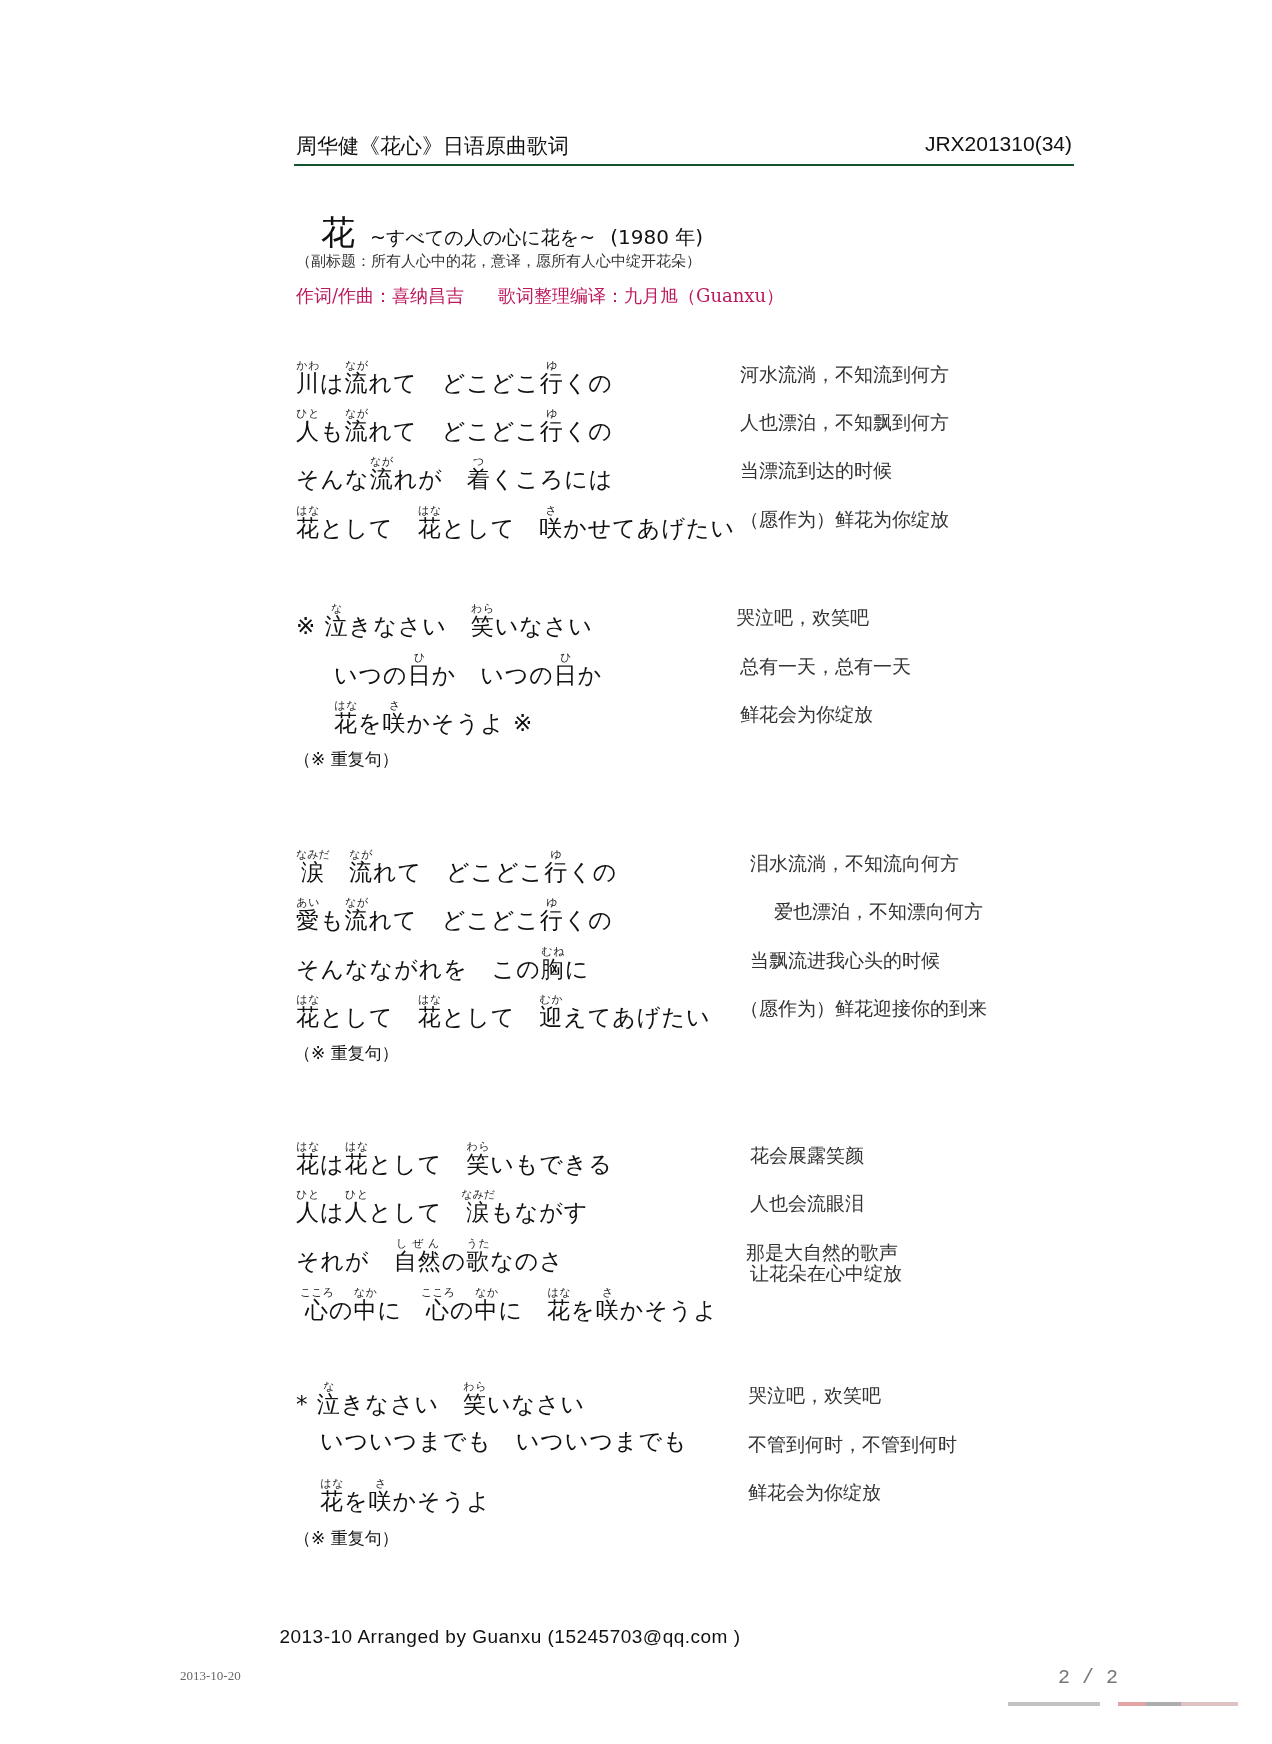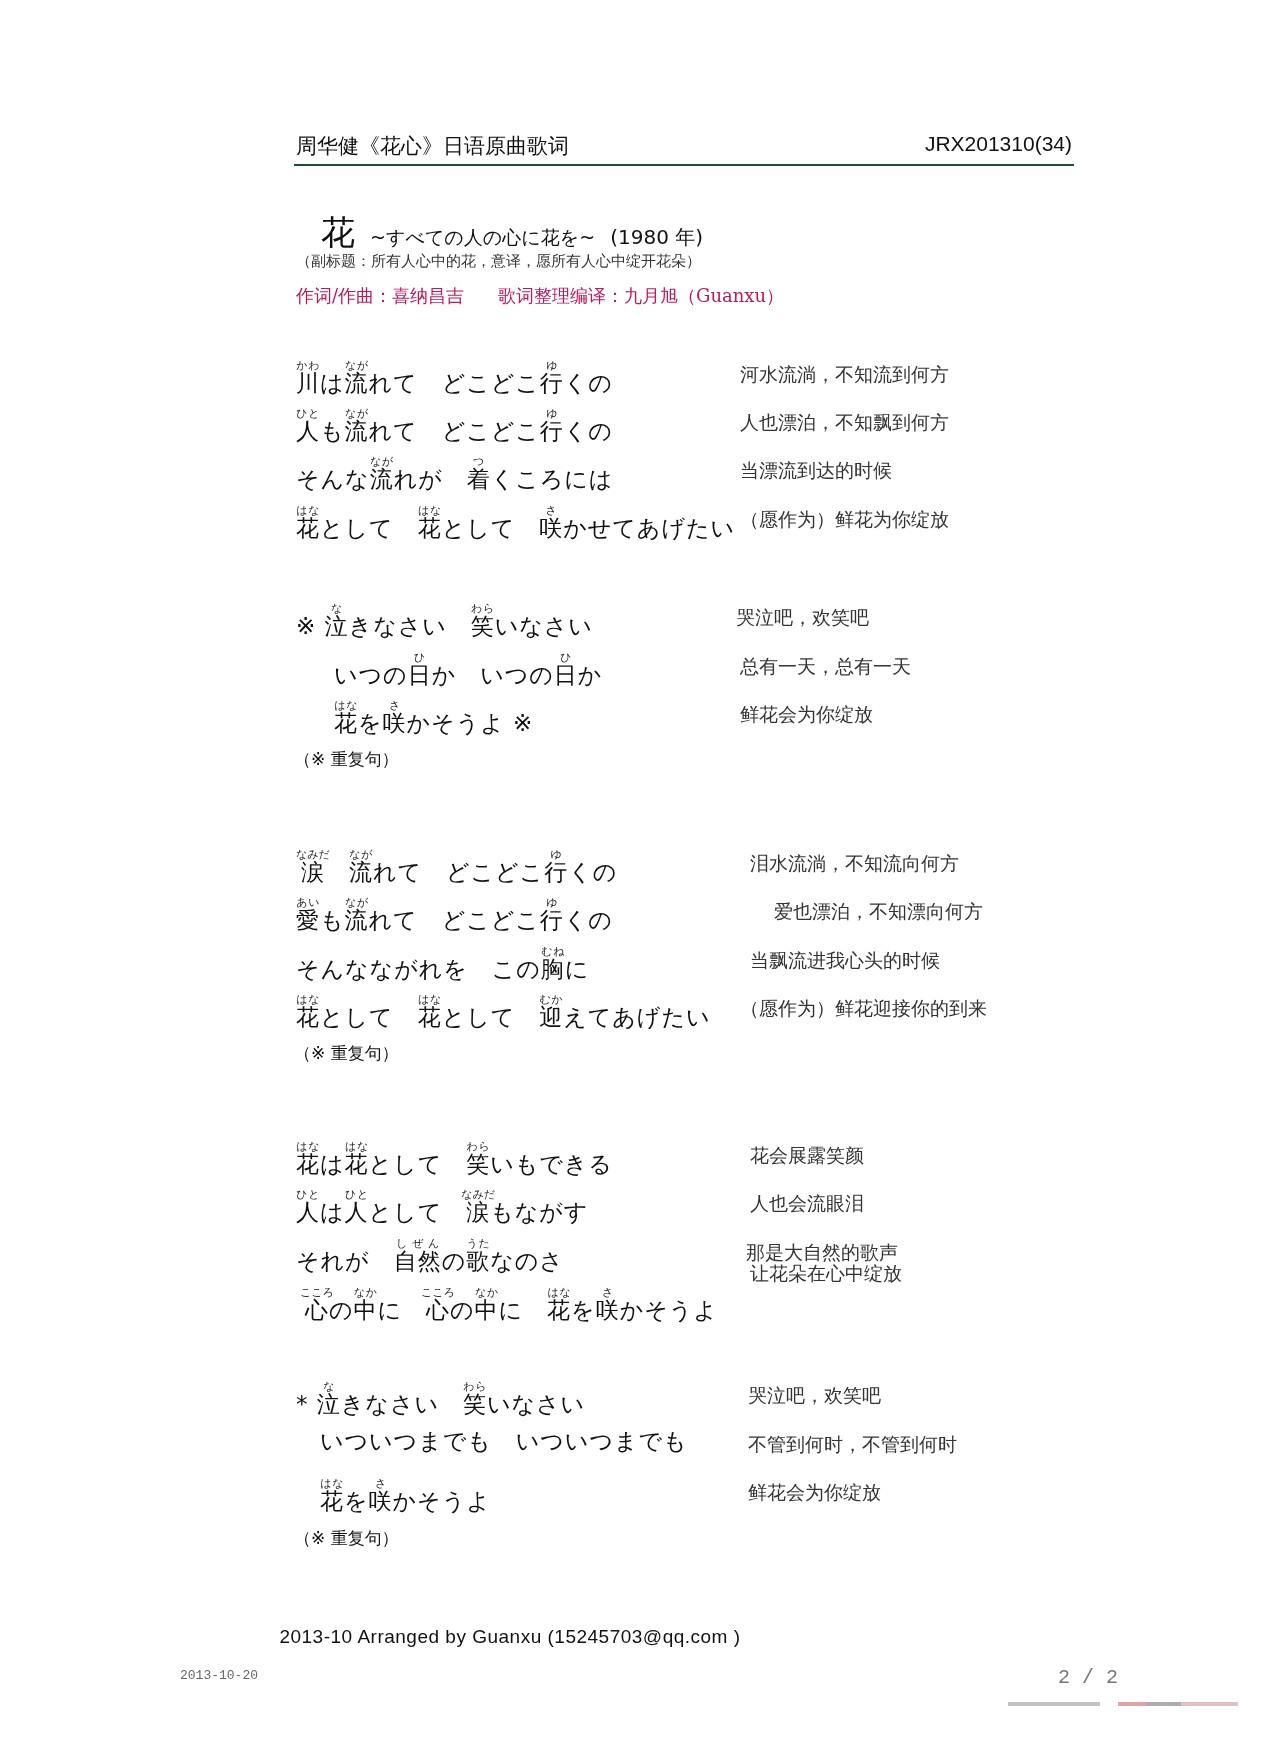--- a/index.html
+++ b/index.html
@@ -20,21 +20,21 @@
     .credits .gap { display: inline-block; width: 34px; }
     .line { position: absolute; white-space: nowrap; font-size: 23px; letter-spacing: 1px; line-height: 1; }
     .line ruby { ruby-position: over; }
     .line rt { font-size: 11px; letter-spacing: 0; color: #222; }
     .tr { position: absolute; white-space: nowrap; font-size: 19px; color: #333;
           font-family: "DejaVu Serif", serif; }
     .repeat { position: absolute; white-space: nowrap; font-size: 17px; }
     .footer-center { position: absolute; left: 0; width: 1020px; top: 1626px; text-align: center;
                      font-size: 19px; font-family: "Liberation Sans", sans-serif; letter-spacing: 0.5px; }
     .footer-date { position: absolute; left: 180px; top: 1668px; font-size: 13px; color: #666;
-                   font-family: Liberation Mono, monospace; }
+                   font-family: Liberation Serif, serif; }
     .footer-page { position: absolute; left: 1058px; top: 1666px; font-size: 20px; color: #777;
                    font-family: "Liberation Mono", monospace; }
     .watermark { position: absolute; left: 1008px; top: 1702px; width: 230px; height: 4px;
                  background: linear-gradient(90deg, #999 0 40%, #fff 40% 48%, #c66 48% 60%, #777 60% 75%, #c99 75% 100%);
                  opacity: 0.6; }
   </style>
 </head>
 <body>
 
 <div class="header">

